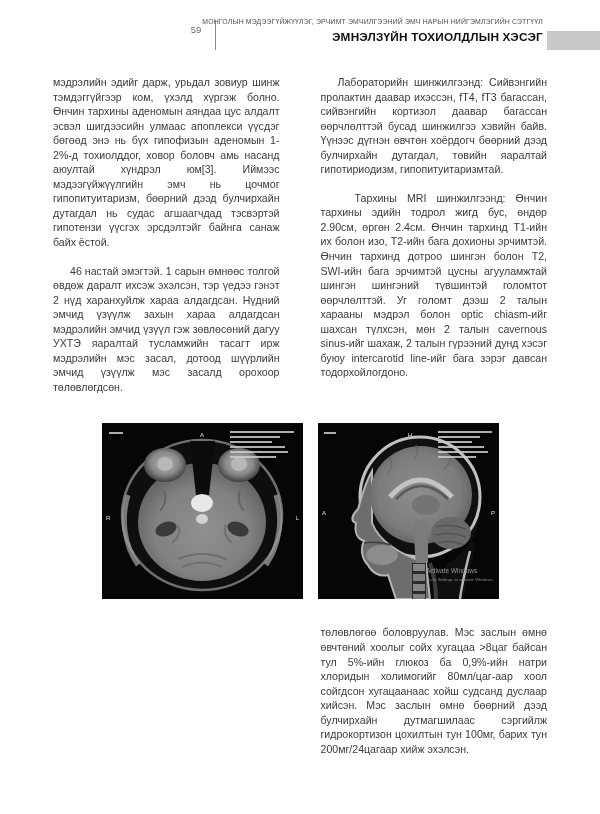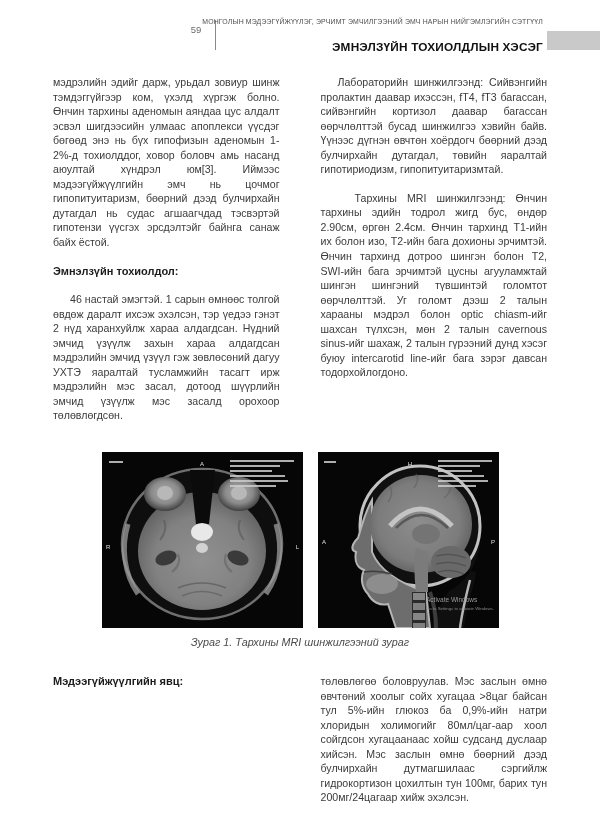--- a/index.html
+++ b/index.html
@@ -5,21 +5,21 @@
   html,body{margin:0;padding:0;background:#ffffff;}
   body{width:600px;height:814px;font-family:"Liberation Sans",sans-serif;color:#3b3b3b;overflow:hidden;}
   .page{position:relative;width:600px;height:814px;background:#fff;overflow:hidden;}
 
   
   .header{position:relative;height:40px;margin-top:17px;}
   .pagenum{position:absolute;left:184px;top:7px;width:24px;text-align:center;font-size:9.5px;color:#6a6a6a;}
   .hdr-divider{position:absolute;left:215px;top:3px;width:1px;height:30px;background:#8a8a8a;}
   .hdr-text{position:absolute;right:57px;top:1px;text-align:right;white-space:nowrap;}
   .hdr-line1{font-size:6.9px;color:#4f4f4f;letter-spacing:0.15px;}
-  .hdr-line2{font-size:11.8px;font-weight:bold;color:#101010;letter-spacing:0.2px;margin-top:15px;}
+  .hdr-line2{font-size:11.8px;font-weight:bold;color:#101010;letter-spacing:0.2px;margin-top:5px;}
   .hdr-block{position:absolute;right:0;top:14px;width:53px;height:19px;background:#c9c9c9;}
 
   
   .content{padding:0 39px;}
   .cols{display:flex;gap:13px;margin-top:4px;}
   .col{flex:1;font-size:10.6px;line-height:14.55px;text-align:justify;color:#3b3b3b;}
   .col p{margin:14px;}
   .indent{text-indent:17px;}
   .indent-lg{text-indent:34px;}
   .subhead{font-weight:bold;color:#1c1c1c;font-size:11px;margin:3px 0 1px 0;text-align:left;}
@@ -46,21 +46,20 @@
       <div class="hdr-line2">ЭМНЭЛЗҮЙН ТОХИОЛДЛЫН ХЭСЭГ</div>
     </div>
     <div class="hdr-block"></div>
   </div>
 
   <div class="content">
 
     <div class="cols">
       <div class="col">
         <p>мэдрэлийн эдийг дарж, урьдал зовиур шинж тэмдэггүйгээр ком, үхэлд хүргэж болно. Өнчин тархины аденомын аяндаа цус алдалт эсвэл шигдээсийн улмаас апоплекси үүсдэг бөгөөд энэ нь бүх гипофизын аденомын 1-2%-д тохиолддог, ховор боловч амь насанд аюултай хүндрэл юм[3]. Иймээс мэдээгүйжүүлгийн эмч нь цочмог гипопитуитаризм, бөөрний дээд булчирхайн дутагдал нь судас агшаагчдад тэсвэртэй гипотензи үүсгэх эрсдэлтэйг байнга санаж байх ёстой.</p>
-        <p class="subhead">Эмнэлзүйн тохиолдол:</p>
         <p class="indent">46 настай эмэгтэй. 1 сарын өмнөөс толгой өвдөж даралт ихсэж эхэлсэн, тэр үедээ гэнэт 2 нүд харанхуйлж хараа алдагдсан. Нүдний эмчид үзүүлж захын хараа алдагдсан мэдрэлийн эмчид үзүүл гэж зөвлөсөний дагуу УХТЭ яаралтай тусламжийн тасагт ирж мэдрэлийн мэс засал, дотоод шүүрлийн эмчид үзүүлж мэс засалд орохоор төлөвлөгдсөн.</p>
       </div>
       <div class="col">
         <p class="indent">Лабораторийн шинжилгээнд: Сийвэнгийн пролактин даавар ихэссэн, fT4, fT3 багассан, сийвэнгийн кортизол даавар багассан өөрчлөлттэй бусад шинжилгээ хэвийн байв. Үүнээс дүгнэн өвчтөн хоёрдогч бөөрний дээд булчирхайн дутагдал, төвийн яаралтай гипотириодизм, гипопитуитаризмтай.</p>
         <p class="indent-lg">Тархины MRI шинжилгээнд: Өнчин тархины эдийн тодрол жигд бус, өндөр 2.90см, өргөн 2.4см. Өнчин тархинд T1-ийн их болон изо, T2-ийн бага дохионы эрчимтэй. Өнчин тархинд дотроо шингэн болон T2, SWI-ийн бага эрчимтэй цусны агууламжтай шингэн шингэний түвшинтэй голомтот өөрчлөлттэй. Уг голомт дээш 2 талын харааны мэдрэл болон optic chiasm-ийг шахсан түлхсэн, мөн 2 талын cavernous sinus-ийг шахаж, 2 талын гүрээний дунд хэсэг буюу intercarotid line-ийг бага зэрэг давсан тодорхойлогдоно.</p>
       </div>
     </div>
 
     <div class="figure">
       <div class="fig-row">
@@ -160,26 +159,24 @@
             <rect x="120" y="33" width="38" height="2"></rect>
           </g>
           <rect x="6" y="9" width="12" height="2" fill="#cdcdcd" opacity="0.85"></rect>
           <text class="mr-label" x="92" y="14" text-anchor="middle">H</text>
           <text class="mr-label" x="4" y="92">A</text>
           <text class="mr-label" x="177" y="92" text-anchor="end">P</text>
           <text class="wm1" x="108" y="150">Activate Windows</text>
           <text class="wm2" x="108" y="158">Go to Settings to activate Windows.</text>
         </svg>
       </div>
-      <div class="fig-caption">Зураг 1. Тархины MRI шинжилгээний зураг</div>
     </div>
 
     <div class="cols bottom" style="margin-top:12px;">
       <div class="col">
-        <p class="subhead">Мэдээгүйжүүлгийн явц:</p>
       </div>
       <div class="col">
         <p>төлөвлөгөө боловруулав. Мэс заслын өмнө өвчтөний хоолыг сойх хугацаа &gt;8цаг байсан тул 5%-ийн глюкоз ба 0,9%-ийн натри хлоридын холимогийг 80мл/цаг-аар хоол сойгдсон хугацаанаас хойш судсанд дуслаар хийсэн. Мэс заслын өмнө бөөрний дээд булчирхайн дутмагшилаас сэргийлж гидрокортизон цохилтын тун 100мг, барих тун 200мг/24цагаар хийж эхэлсэн.</p>
       </div>
     </div>
 
   </div>
 </div>
 
 </body></html>

